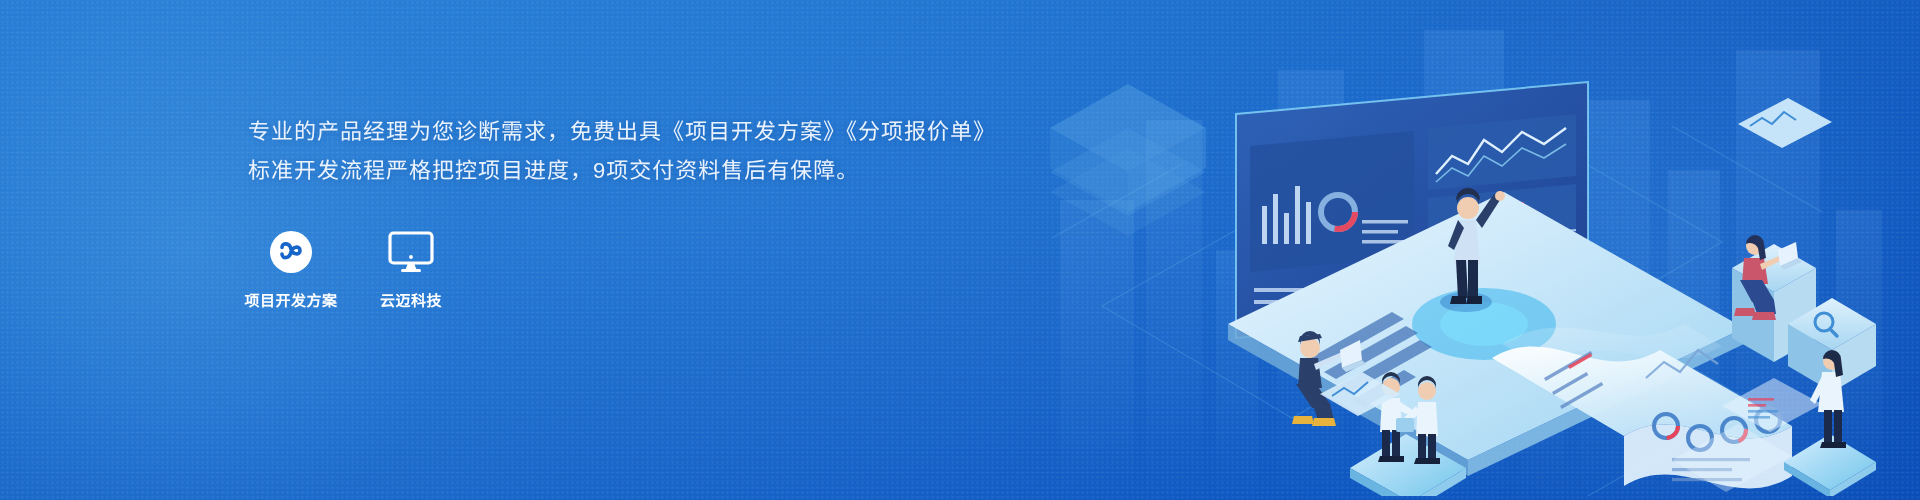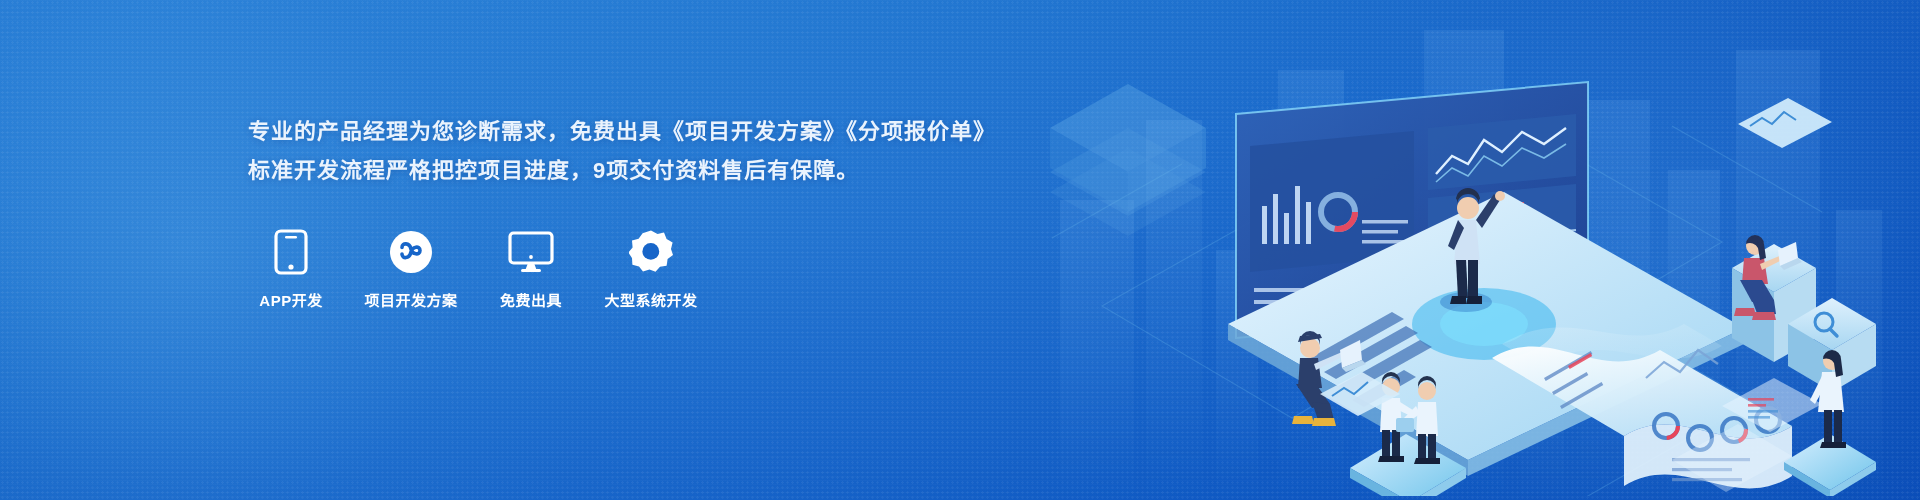--- a/index.html
+++ b/index.html
@@ -84,21 +84,21 @@
     white-space: nowrap;
   }
   .subhead {
     margin-top: 26px;
     color: #eaf3fd;
     font-size: 22px;
     line-height: 1.78;
     letter-spacing: 1px;
     text-shadow: 0 1px 6px rgba(0,40,110,0.25);
   }
-  .subhead div { white-space: nowrap; font-weight: bold; }
+  .subhead div { white-space: nowrap; }
 
   
   .services {
     display: flex;
     align-items: flex-end;
     margin-top: 38px;
     gap: 34px;
   }
   .service {
     display: flex;
@@ -417,30 +417,20 @@
 
   <div class="content">
 
     <div class="subhead">
       <div>专业的产品经理为您诊断需求，免费出具《项目开发方案》《分项报价单》</div>
       <div>标准开发流程严格把控项目进度，9项交付资料售后有保障。</div>
     </div>
 
     <div class="services">
 
-      <div class="service">
-        <span class="ico">
-          <svg width="34" height="46" viewBox="0 0 34 46">
-            <rect x="2" y="2" width="30" height="42" rx="5" fill="none" stroke="#ffffff" stroke-width="3.2"></rect>
-            <rect x="11" y="7" width="12" height="2.6" rx="1.3" fill="#ffffff"></rect>
-            <circle cx="17" cy="38" r="2.6" fill="#ffffff"></circle>
-          </svg>
-        </span>
-        <span class="lbl">APP开发</span>
-      </div>
 
       <div class="service">
         <span class="ico">
           <svg width="44" height="44" viewBox="0 0 44 44">
             <circle cx="22" cy="22" r="21" fill="#ffffff"></circle>
             <path d="M13 17.5 C13 12.5 20.5 12.5 21.8 18.5 C23.2 25 31 25.5 31 20.5 C31 15.5 23.2 16 21.8 22.5 C20.5 29 13 29 13 24" fill="none" stroke="#1765c9" stroke-width="3.6" stroke-linecap="round"></path>
           </svg>
         </span>
         <span class="lbl">项目开发方案</span>
       </div>
@@ -448,29 +438,20 @@
 
       <div class="service">
         <span class="ico">
           <svg width="46" height="42" viewBox="0 0 46 42">
             <rect x="2" y="2" width="42" height="30" rx="3.5" fill="none" stroke="#ffffff" stroke-width="3.2"></rect>
             <circle cx="23" cy="26" r="1.9" fill="#ffffff"></circle>
             <path d="M17 40 L29 40 L26 32 L20 32 Z" fill="#ffffff"></path>
             <rect x="13" y="38" width="20" height="3" rx="1.5" fill="#ffffff"></rect>
           </svg>
         </span>
-        <span class="lbl">免费出具</span>
+        <span class="lbl">云迈科技</span>
       </div>
 
-      <div class="service">
-        <span class="ico">
-          <svg width="44" height="44" viewBox="0 0 44 44">
-            <path d="M22 0.5 L28.5 4 L35 2.6 L37.6 9 L43.6 12.4 L42 19 L44 25 L38.6 29 L37.6 35.8 L31 36.8 L26.5 41.8 L20.5 39.4 L14 41.6 L10 36.4 L3.4 34.8 L3 28 L-0.6 22.6 L3.6 17.4 L3 10.6 L9.6 8.8 L13.6 3.2 Z" fill="#ffffff"></path>
-            <circle cx="21.8" cy="21.4" r="8.4" fill="#1765c9"></circle>
-          </svg>
-        </span>
-        <span class="lbl">大型系统开发</span>
-      </div>
 
     </div>
   </div>
 
 </div>
 
 </body></html>

